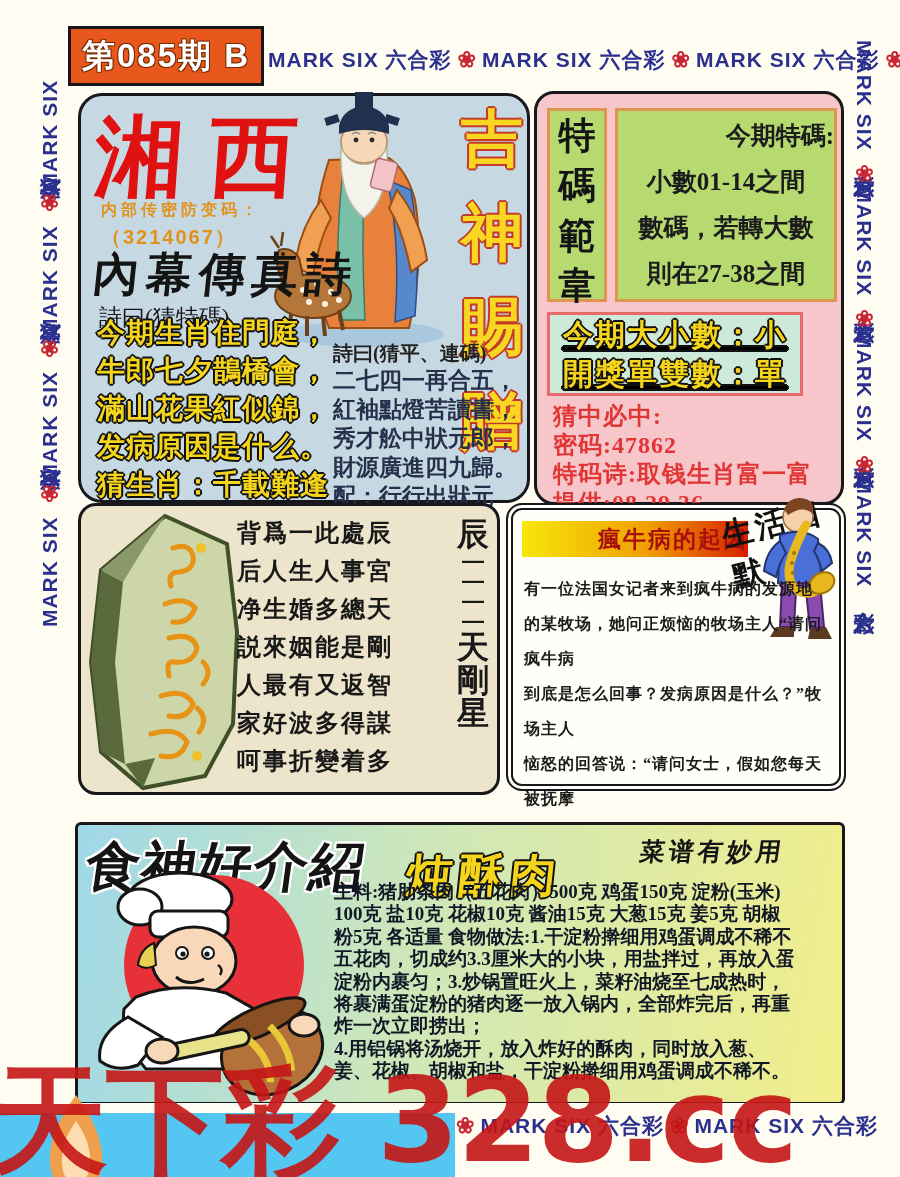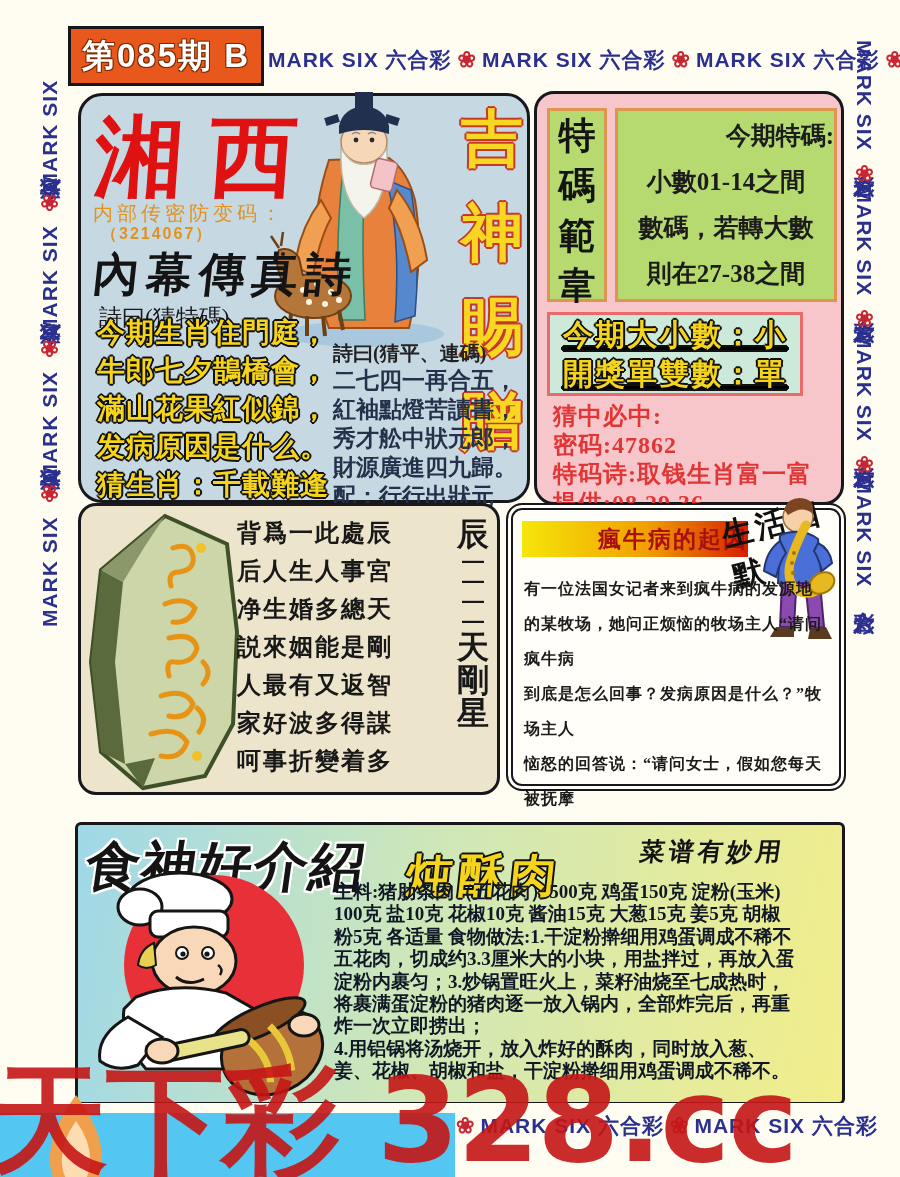--- a/index.html
+++ b/index.html
@@ -31,22 +31,22 @@
                  -1px -1px #c5392a,1px -1px #c5392a,-1px 1px #c5392a,1px 1px #c5392a;}
   .w-outline{color:#141414;font-weight:900;
      text-shadow:-2px 0 #fff,2px 0 #fff,0 -2px #fff,0 2px #fff,
                  -2px -2px #fff,2px -2px #fff,-2px 2px #fff,2px 2px #fff;}
 
   
   .panel1{left:78px;top:93px;width:452px;height:410px;background:#c6d9e3;border:3px solid #17171c;
           border-radius:24px;box-sizing:border-box;z-index:1;}
   .xx-title{left:14px;top:2px;font-size:88px;font-weight:900;color:#e01111;font-family:"Liberation Serif",serif;
             letter-spacing:26px;transform:skewX(-4deg);}
-  .code-label{left:12px;top:104px;font-size:20px;font-weight:400;color:#e2921c;letter-spacing:4px;}
-  .code-value{left:20px;top:128px;font-size:16px;font-weight:900;color:#e2921c;letter-spacing:2px;}
+  .code-label{left:20px;top:104px;font-size:16px;font-weight:700;color:#e2921c;letter-spacing:4px;}
+  .code-value{left:20px;top:128px;font-size:20px;font-weight:900;color:#e2921c;letter-spacing:2px;}
   .fax-title{left:12px;top:148px;font-size:46px;font-weight:900;color:#141414;
              font-family:"Liberation Serif",serif;letter-spacing:7px;transform:skewX(-6deg);}
   .poem-head{left:18px;top:206px;font-size:23px;font-weight:normal;color:#17171c;font-family:"Liberation Serif",serif;}
   .poem1{left:16px;top:218px;font-size:28px;line-height:38px;letter-spacing:1px;}
   .poem2-head{left:252px;top:244px;font-size:20px;color:#222;font-family:"Liberation Serif",serif;font-weight:bold;}
   .poem2{left:252px;top:270px;font-size:23px;line-height:29px;color:#25304a;
          font-family:"Liberation Serif",serif;font-weight:bold;}
   .gift-col{left:380px;top:6px;display:flex;flex-direction:column;gap:20px;}
   .gift-col span{font-size:62px;line-height:74px;font-family:"Liberation Serif",serif;}
   .deity{left:188px;top:-6px;}

